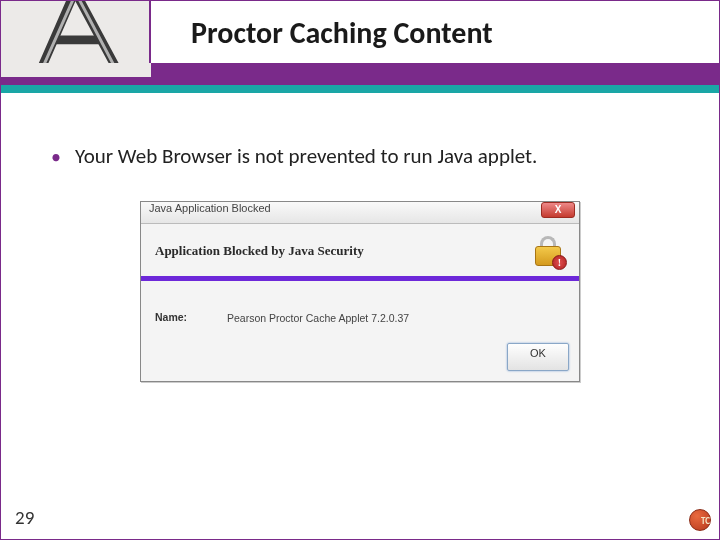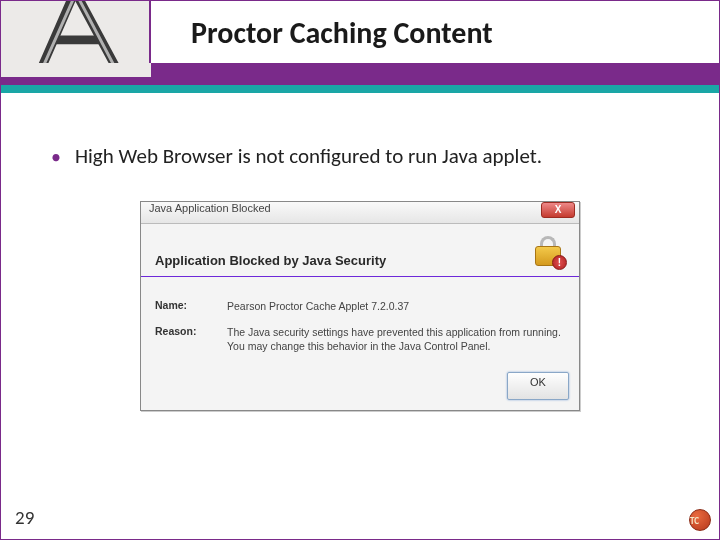--- a/index.html
+++ b/index.html
@@ -103,23 +103,24 @@
     border-radius: 3px;
     color: #fff;
     font-size: 10px;
     line-height: 14px;
     text-align: center;
     font-weight: bold;
   }
   .dlg-header {
     display: flex;
     justify-content: space-between;
-    align-items: flex-end;
+    align-items: center;
     padding: 10px 14px 8px 14px;
-    border-bottom: 1px solid #6d28d9;
+    border-bottom: 5px solid #6d28d9;
+    font-family: Liberation Serif, serif;
   }
   .dlg-header-title {
     font-size: 13px;
     font-weight: 700;
     color: #2a2a2a;
   }
   .lock-icon {
     width: 34px; height: 34px;
     position: relative;
   }
@@ -156,21 +157,21 @@
     padding: 10px 14px 12px 14px;
   }
   .dlg-intro {
     font-size: 10.5px;
     line-height: 1.35;
     color: #444;
   }
   .dlg-intro .more-link { color: #2a5db0; }
   .dlg-row {
     display: flex;
-    margin-top: 12px;
+    margin-top: 20px;
     font-size: 10.5px;
   }
   .dlg-label {
     width: 72px;
     font-weight: 700;
     color: #333;
     flex-shrink: 0;
   }
   .dlg-value { color: #444; line-height: 1.35; }
   .dlg-buttons {
@@ -199,21 +200,21 @@
   .tc-badge {
     position: absolute;
     right: 8px;
     bottom: 8px;
     width: 22px; height: 22px;
     border-radius: 50%;
     background: radial-gradient(circle at 35% 30%, #e96a3f, #b6391d);
     color: #f4e7c7;
     font-size: 9px;
     font-weight: 700;
-    text-align: left;
+    text-align: right;
     line-height: 22px;
     border: 1px solid #8c2c16;
   }
 </style>
 </head>
 <body>
 
 <div class="header-band">
   <div class="logo-box">
     <svg viewBox="0 0 150 76">
@@ -231,45 +232,41 @@
   <div class="title-area">
     <h1>Proctor Caching Content</h1>
   </div>
   <div class="purple-bar"></div>
   <div class="teal-bar"></div>
 </div>
 
 <div class="content">
   <div class="bullet-row">
     <span class="bullet-dot">•</span>
-    <span>High Web Browser is not configured to run Java applet.</span>
+    <span>Your Web Browser is not prevented to run Java applet.</span>
   </div>
 
   <div class="dialog-wrap">
     <div class="dlg-titlebar">
       <span>Java Application Blocked</span>
       <div class="dlg-close">X</div>
     </div>
     <div class="dlg-header">
       <div class="dlg-header-title">Application Blocked by Java Security</div>
       <div class="lock-icon">
         <div class="shackle"></div>
         <div class="body"></div>
         <div class="badge">!</div>
       </div>
     </div>
     <div class="dlg-body">
       <div class="dlg-row">
         <div class="dlg-label">Name:</div>
         <div class="dlg-value">Pearson Proctor Cache Applet 7.2.0.37</div>
       </div>
-      <div class="dlg-row">
-        <div class="dlg-label">Reason:</div>
-        <div class="dlg-value">The Java security settings have prevented this application from running. You may change this behavior in the Java Control Panel.</div>
-      </div>
     </div>
     <div class="dlg-buttons">
       <div class="ok-btn">OK</div>
     </div>
   </div>
 </div>
 
 <div class="page-number">29</div>
 <div class="tc-badge">TC</div>
 

